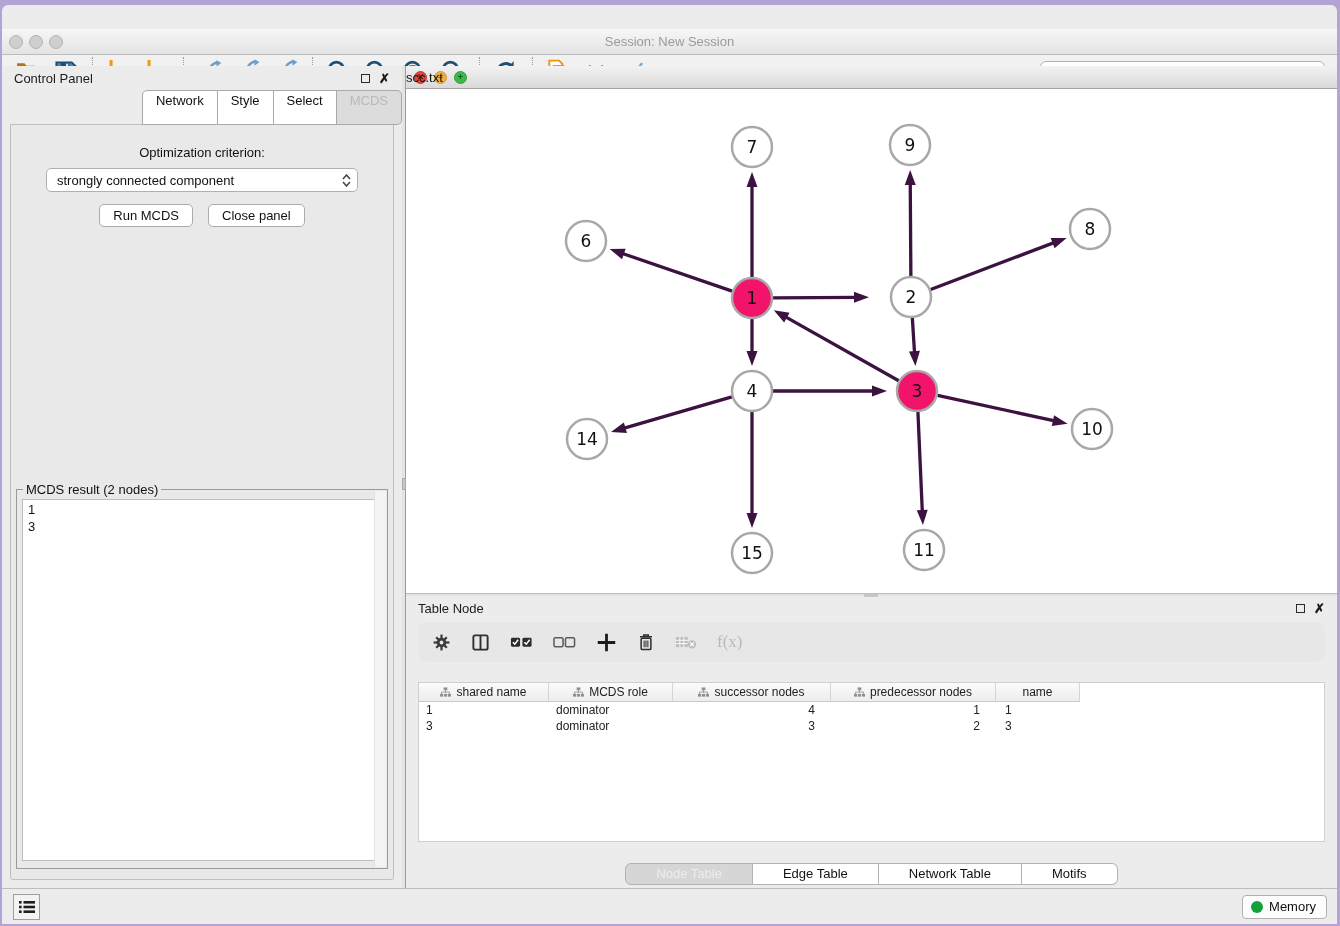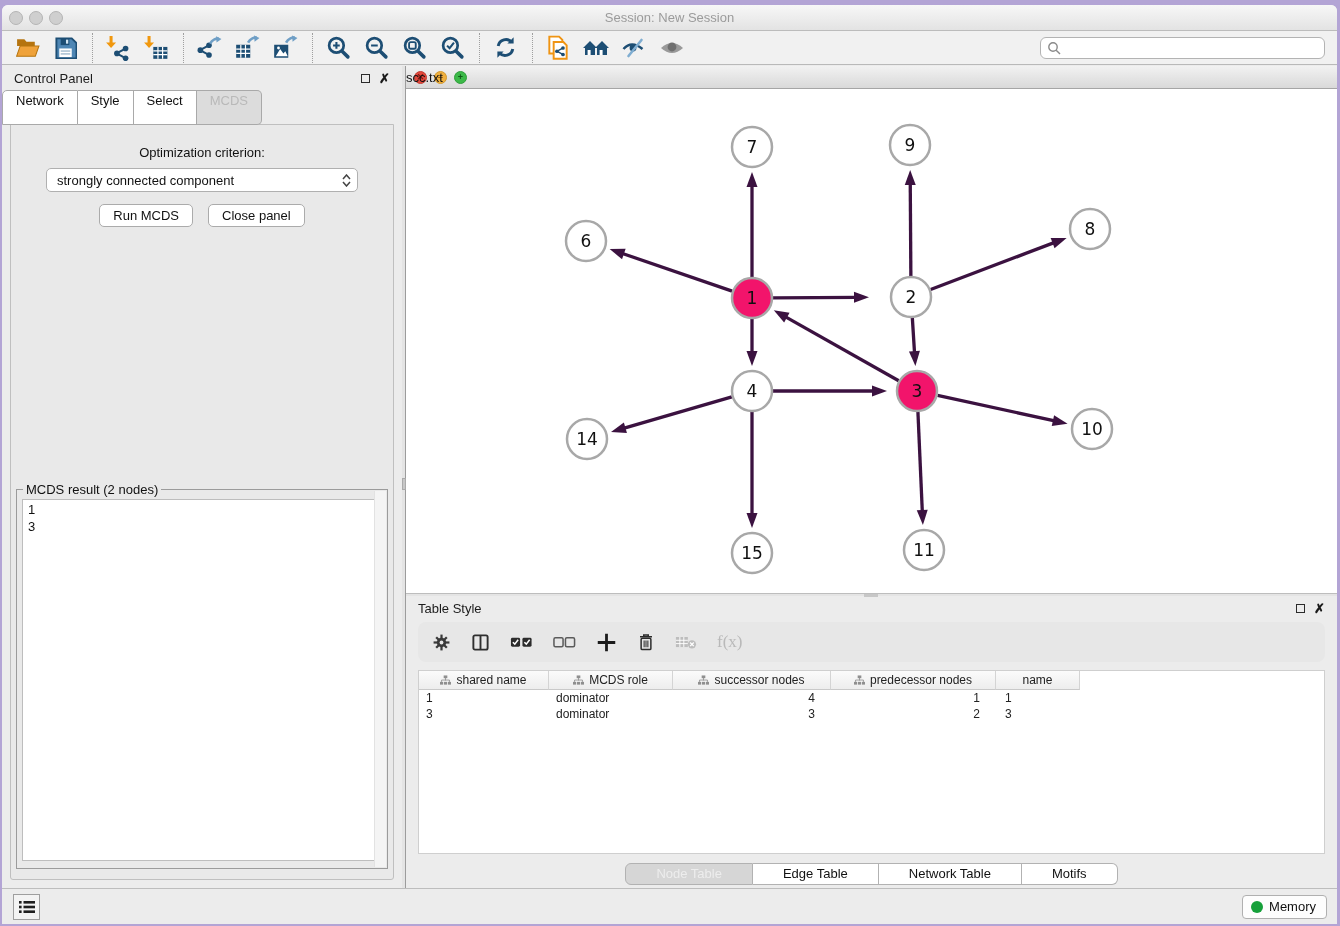--- a/index.html
+++ b/index.html
@@ -4,21 +4,21 @@
 <style>
   * { margin:0; padding:0; box-sizing:border-box; }
   html,body { width:1340px; height:926px; overflow:hidden; font-family:"Liberation Sans", sans-serif; }
   body { background:#b3a4d5; position:relative; }
 
   #window { position:absolute; left:2px; top:5px; width:1335px; height:919px;
             background:#ececec; border-radius:6px 6px 0 0; overflow:hidden; }
 
   
   .titlebar { height:26px; background:linear-gradient(#f7f7f7,#e3e3e3); border-bottom:1px solid #bcbcbc;
-              position:relative; display:flex; align-items:center; }
+              position:relative; display:flex; align-items:center;margin-top:24px; }
   .traffic { display:flex; gap:6px; margin-left:7px; }
   .tl-dot { width:14px; height:14px; border-radius:50%; background:#cfcfcf; border:1px solid #b4b4b4; }
   .win-title { position:absolute; left:0; right:0; text-align:center; color:#9b9b9b; font-size:13px; }
 
   
   .toolbar { height:34px; background:#f1f1f1; border-bottom:1px solid #b9b9b9; display:flex; align-items:center; padding-left:10px; }
   .tb-btn { width:30px; height:28px; display:flex; align-items:center; justify-content:center; margin-right:8px; }
   .tb-sep { height:30px; border-left:1px dotted #9f9f9f; margin:0 10px 0 4px; }
   .search-wrap { margin-left:auto; margin-right:12px; width:285px; height:22px; background:#fff;
                  border:1px solid #b3b3b3; border-radius:6px; display:flex; align-items:center; padding-left:6px; }
@@ -29,21 +29,21 @@
   
   .control-panel { width:400px; background:#ececec; display:flex; flex-direction:column; }
   .v-divider { width:4px; background:#e4e4e4; border-right:1px solid #9c9c9c; position:relative; }
   .v-handle { position:absolute; top:412px; left:0; width:4px; height:12px; background:#c7c7c7; border:1px solid #aaa; }
   .panel-titlerow { height:24px; display:flex; align-items:center; padding:0 12px; }
   .panel-title { font-size:13px; color:#1c1c1c; }
   .panel-icons { margin-left:auto; display:flex; align-items:center; gap:9px; }
   .float-ic { width:9px; height:9px; border:1.5px solid #2b2b2b; display:inline-block; }
   .close-ic { font-size:13px; font-weight:bold; color:#1a1a1a; line-height:1; }
 
-  .cp-tabbar { display:flex; justify-content:flex-start; height:35px; margin-bottom:-1px; position:relative; z-index:2; }
+  .cp-tabbar { display:flex; justify-content:flex-end; height:35px; margin-bottom:-1px; position:relative; z-index:2; }
   .cp-tab { font-size:13px; padding:2px 13px; background:#fff; border:1px solid #a9a9a9; border-left-width:0;
             color:#111; }
   .cp-tab:first-child { border-left-width:1px; border-radius:5px 0 0 0; }
   .cp-tab:last-child { border-radius:0 5px 5px 0; }
   .cp-tab-active { background:#dcdcdc; color:#b9b9b9; }
 
   .cp-content { flex:1; margin:0 8px 8px 8px; background:#e9e9e9; border:1px solid #bfbfbf; border-radius:0 0 3px 3px;
                 display:flex; flex-direction:column; align-items:center; }
   .opt-label { margin-top:20px; font-size:13px; color:#111; }
   .dropdown { margin-top:8px; width:312px; height:24px; background:#fff; border:1px solid #b0b0b0; border-radius:5px;
@@ -77,21 +77,21 @@
   .h-divider { height:3px; background:#e4e4e4; border-top:1px solid #bdbdbd; position:relative; }
   .h-handle { position:absolute; left:458px; top:0; width:14px; height:3px; background:#c7c7c7; }
 
   
   .table-panel { flex:1; display:flex; flex-direction:column; background:#ececec; border-left:0; }
   .tp-toolbar { margin:2px 12px 4px 12px; height:40px; background:#e7e7e7; border-radius:8px;
                 display:flex; align-items:center; gap:20px; padding-left:14px; }
   .tp-ic { display:flex; align-items:center; justify-content:center; }
   .fx-label { font-family:"Liberation Serif", serif; font-size:17px; color:#b9b9b9; }
 
-  .nt-wrap { flex:1; margin:4px 12px; background:#fff; border:1px solid #cfcfcf; overflow:hidden; }
+  .nt-wrap { flex:1; margin:16px 12px; background:#fff; border:1px solid #cfcfcf; overflow:hidden; }
   .nt-header { display:flex; height:19px; }
   .nt-th { background:linear-gradient(#fbfbfb,#ededed); border-right:1px solid #d4d4d4; border-bottom:1px solid #c9c9c9;
            font-size:12px; color:#222; display:flex; align-items:center; justify-content:center; gap:5px; }
   .nt-tr { display:flex; height:16px; }
   .nt-td { font-size:12px; color:#222; padding-top:1px; }
   .nt-col0 { width:130px; } .nt-col1 { width:124px; } .nt-col2 { width:158px; } .nt-col3 { width:165px; } .nt-col4 { width:84px; }
   .nt-td.nt-col0 { padding-left:7px; } .nt-td.nt-col1 { padding-left:7px; }
   .nt-td.nt-col2 { text-align:right; padding-right:16px; } .nt-td.nt-col3 { text-align:right; padding-right:16px; }
   .nt-td.nt-col4 { padding-left:9px; }
 
@@ -388,21 +388,21 @@
             </svg>
         </div>
       </div>
 
       <div class="h-divider">
           <span class="h-handle"></span>
         </div>
 
       <div class="table-panel">
         <div class="panel-titlerow">
-          <span class="panel-title">Table Style</span>
+          <span class="panel-title">Table Node</span>
           <span class="panel-icons">
             <span class="float-ic"></span>
             <span class="close-ic">✗</span>
           </span>
         </div>
         <div class="tp-toolbar">
           <span class="tp-ic">
             <svg width="19" height="19" viewBox="0 0 24 24">
                 <g fill="#3a3a3a">
                   <rect x="10.6" y="2" width="2.8" height="5"></rect>

